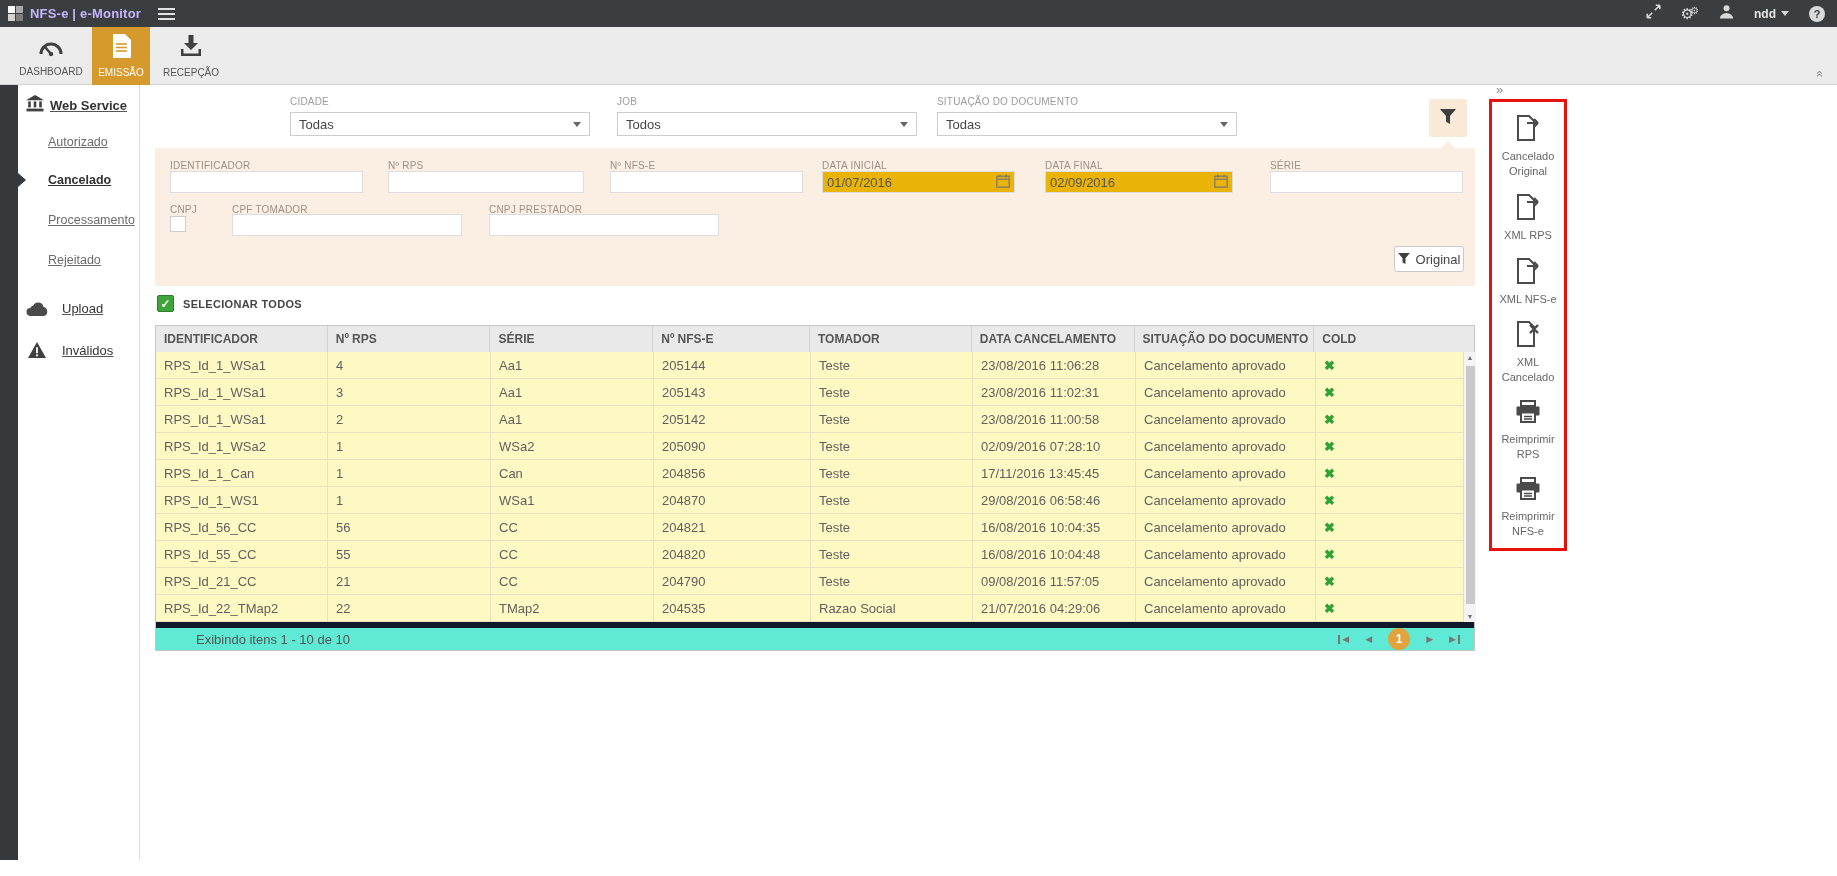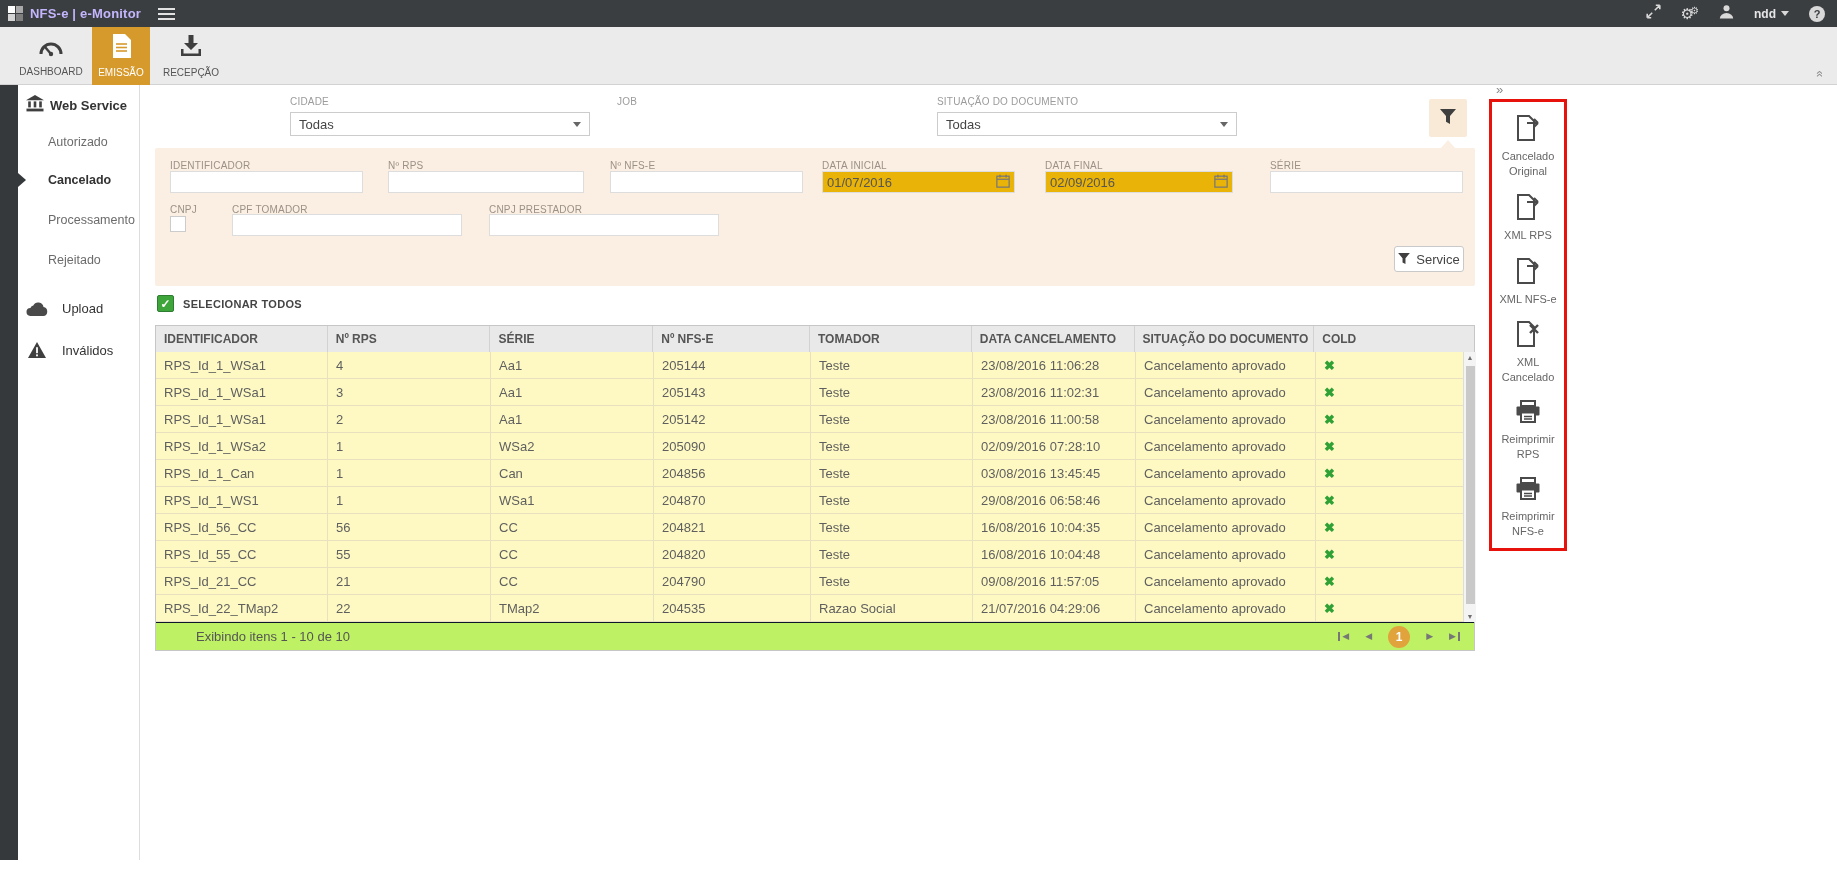--- a/index.html
+++ b/index.html
@@ -27,21 +27,21 @@
   .tbar-items { position:absolute; left:22px; top:0; height:58px; display:flex; gap:12px; }
   .tbar-item { width:58px; height:58px; display:flex; flex-direction:column; align-items:center; justify-content:center; gap:5px; cursor:pointer; }
   .tbar-item .tlabel { font-size:10px; color:#555; }
   .tbar-item.active { background:#d6992b; }
   .tbar-item.active .tlabel { color:#fff; }
   .tbar-collapse { position:absolute; right:14px; bottom:3px; color:#8a8a8a; font-size:12px; transform:rotate(-90deg); cursor:pointer; }
 
   
   #left-strip { position:absolute; left:0; top:85px; width:18px; height:775px; background:#35393c; }
   #sidebar { position:absolute; left:18px; top:85px; width:122px; height:775px; background:#fff; border-right:1px solid #ddd; }
-  .sb-row { position:absolute; left:0; width:122px; display:flex; align-items:center; cursor:pointer; }
+  .sb-row { position:absolute; left:0; width:122px; display:flex; align-items:center; cursor:pointer;text-decoration:underline; }
   .sb-ws { top:6px; height:28px; }
   .sb-ws .sb-ico { margin-left:8px; }
   .sb-ws .sb-text { margin-left:6px; font-size:13px; font-weight:bold; color:#333; }
   .sb-sub { height:34px; font-size:12.5px; color:#6b6b6b; padding-left:30px; white-space:nowrap; }
   .sb-sub.active { color:#333; font-weight:bold; }
   #sb-autorizado{top:40px;} #sb-cancelado{top:78px;} #sb-processamento{top:118px;} #sb-rejeitado{top:158px;}
   .sb-top { height:30px; }
   #sb-upload{top:208px;} #sb-invalidos{top:250px;}
   .sb-top .sb-ico { margin-left:7px; width:23px; display:flex; justify-content:center; }
   .sb-top .sb-text { margin-left:14px; font-size:13px; color:#333; }
@@ -78,21 +78,21 @@
   .c4{width:162px;} .c5{width:163px;} .c6{width:180px;} .c7{width:147px; border-right:none !important;}
   #grid-body { position:relative; width:1320px; height:270px; background:#fff; }
   .trow { display:flex; width:1307px; height:27px; background:#fef9c3; border-bottom:1px solid #e8e1bf; cursor:pointer; }
   .trow:last-child { border-bottom:none; }
   .tcell { font-size:13px; color:#5f5f5f; padding-left:8px; display:flex; align-items:center; border-right:1px solid #e8e1bf; white-space:nowrap; overflow:hidden; }
   .coldx { color:#2fa135; font-size:13px; font-weight:bold; }
   #vscroll { position:absolute; right:0; top:0; width:13px; height:270px; background:#f4f4f4; border-left:1px solid #ddd; cursor:pointer; }
   #vscroll .arr { position:absolute; left:0; width:12px; text-align:center; font-size:7px; color:#707070; }
   #vscroll .up{top:2px;} #vscroll .dn{bottom:2px;}
   #vscroll .thumb { position:absolute; left:2px; top:14px; width:9px; height:238px; background:#c9c9c9; }
-  .tfoot { display:flex; align-items:center; justify-content:space-between; height:28px; background:#bef264; border-top:1px solid #0f172a; padding:0 14px 0 40px; }
+  .tfoot { display:flex; align-items:center; justify-content:space-between; height:28px; background:#5eead4; border-top:6px solid #0f172a; padding:0 14px 0 40px; }
   .tfoot .info { font-size:13px; color:#555; }
   .pager { display:flex; align-items:center; gap:16px; }
   .pg-g { font-size:9px; color:#777; line-height:1; cursor:pointer; display:flex; align-items:center; gap:2px; }
   .pg-bar { display:inline-block; width:2px; height:9px; background:#777; }
   .pg-cur { width:22px; height:22px; border-radius:50%; background:#e1a33b; color:#fff; font-size:12px; font-weight:bold; display:flex; align-items:center; justify-content:center; cursor:pointer; }
 
   
   #actions-chevron { position:absolute; left:1496px; top:82px; font-size:13px; color:#888; cursor:pointer; }
   #actions-box { position:absolute; left:1489px; top:99px; width:78px; height:452px; border:3px solid #e8120c; display:flex; flex-direction:column; align-items:center; padding-top:13px; }
   .act-item { display:flex; flex-direction:column; align-items:center; margin-bottom:15px; cursor:pointer; width:66px; }
@@ -221,20 +221,24 @@
 
   <div id="grp-cidade" class="f-group">
     <div class="f-label">CIDADE</div>
     <div class="f-select">
       <span>Todas</span>
       <span class="caret-d"></span>
     </div>
   </div>
   <div id="grp-job" class="f-group">
     <div class="f-label">JOB</div>
+    <div class="f-select">
+      <span>Todos</span>
+      <span class="caret-d"></span>
+    </div>
   </div>
   <div id="grp-situacao" class="f-group">
     <div class="f-label">SITUAÇÃO DO DOCUMENTO</div>
     <div class="f-select">
       <span>Todas</span>
       <span class="caret-d"></span>
     </div>
   </div>
   <div id="filter-toggle">
     <span>
@@ -285,21 +289,21 @@
     <input class="p-input" style="left: 77px; top: 66px; width: 230px;" value="">
     <div class="p-label" style="left:334px; top:56px;">CNPJ PRESTADOR</div>
     <input class="p-input" style="left: 334px; top: 66px; width: 230px;" value="">
 
     <div id="btn-filtrar">
       <span>
         <svg width="12" height="11" viewBox="0 0 16 15" fill="#3f3f3f">
             <path d="M0 0h16l-6 7v8l-4-2.2V7z"></path>
           </svg>
       </span>
-      <span>Service</span>
+      <span>Original</span>
     </div>
   </div>
 
   <div id="select-all">
     <span class="green-cb">✓</span>
     <span class="sa-label">SELECIONAR TODOS</span>
   </div>
 
   <div id="grid">
     <div class="thead">
@@ -361,21 +365,21 @@
           <div class="tcell c7">
             <span class="coldx">✖</span>
           </div>
         </div>
         <div class="trow">
           <div class="tcell c0">RPS_Id_1_Can</div>
           <div class="tcell c1">1</div>
           <div class="tcell c2">Can</div>
           <div class="tcell c3">204856</div>
           <div class="tcell c4">Teste</div>
-          <div class="tcell c5">03/08/2016 13:45:45</div>
+          <div class="tcell c5">17/11/2016 13:45:45</div>
           <div class="tcell c6">Cancelamento aprovado</div>
           <div class="tcell c7">
             <span class="coldx">✖</span>
           </div>
         </div>
         <div class="trow">
           <div class="tcell c0">RPS_Id_1_WS1</div>
           <div class="tcell c1">1</div>
           <div class="tcell c2">WSa1</div>
           <div class="tcell c3">204870</div>

